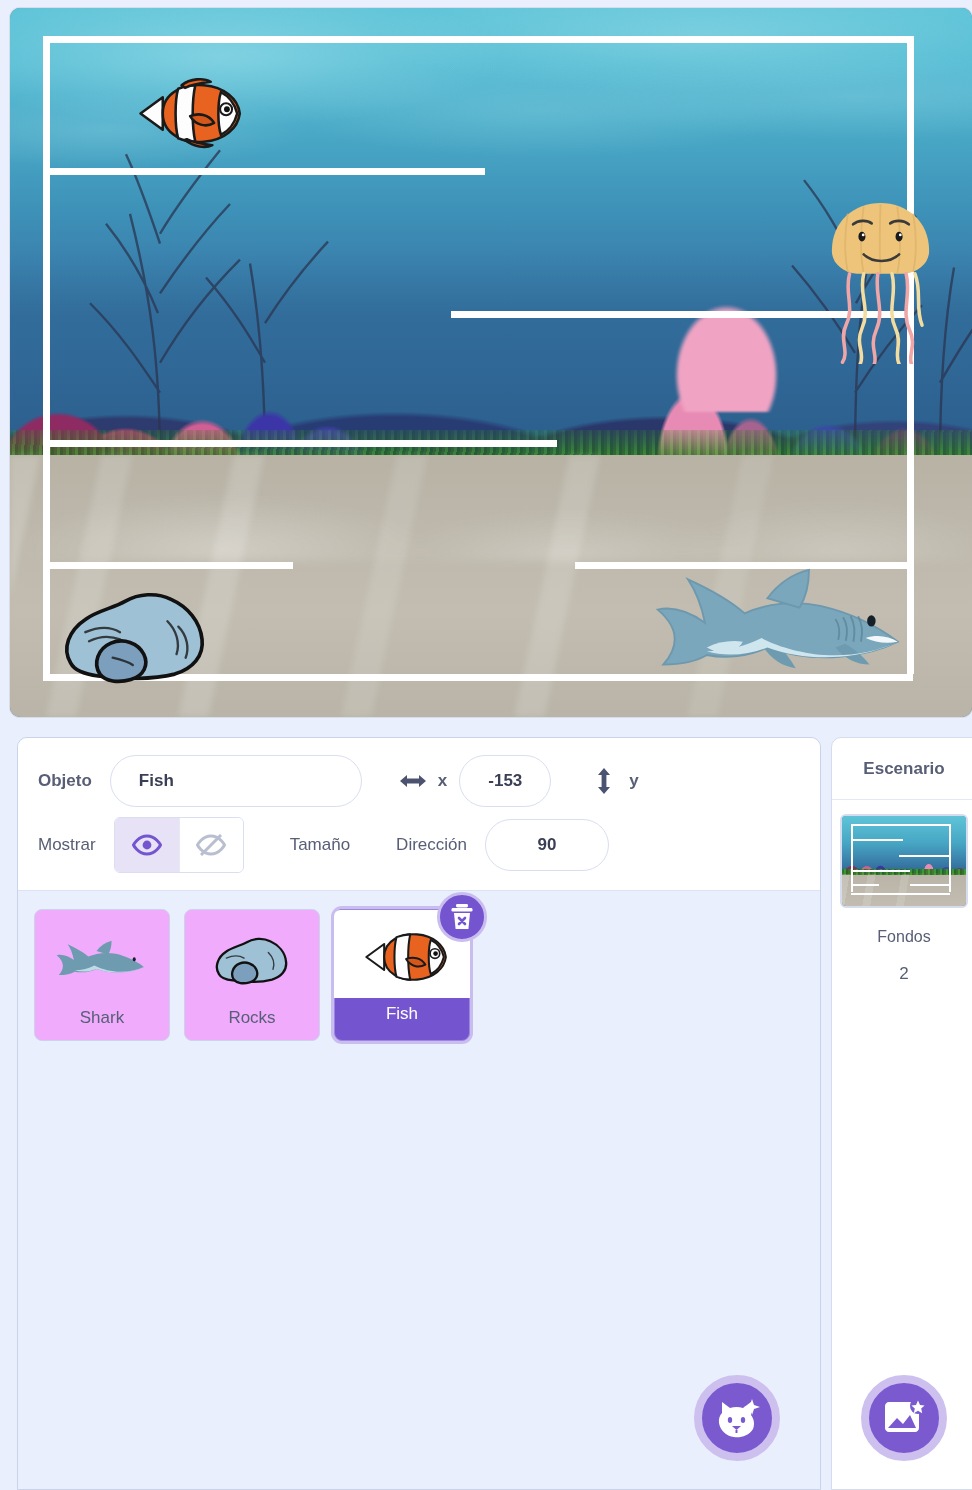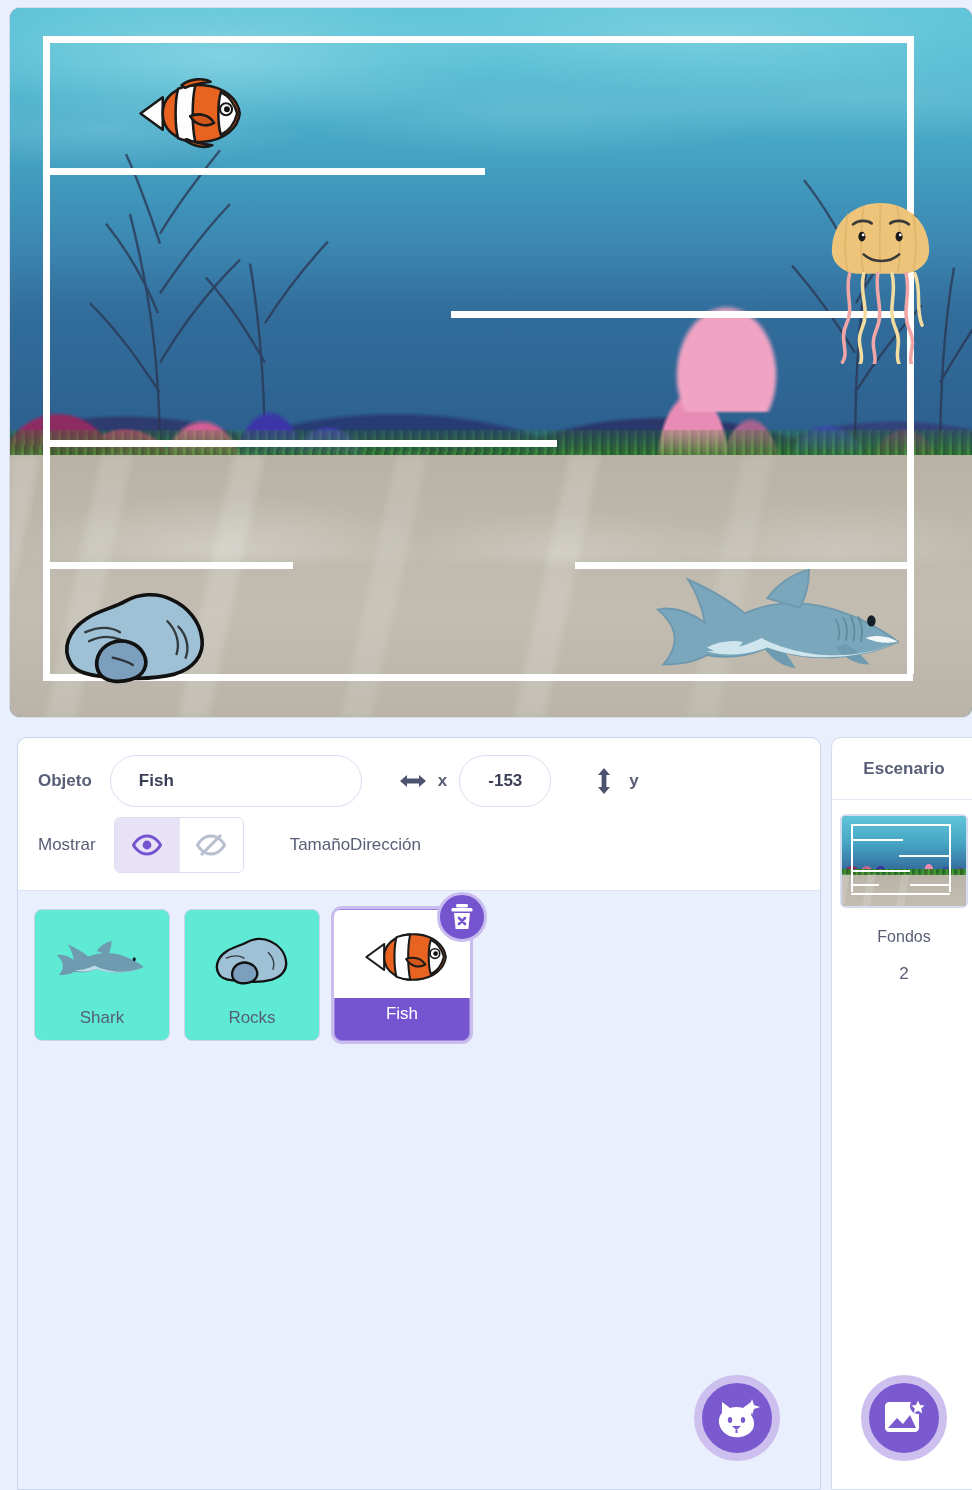--- a/index.html
+++ b/index.html
@@ -182,21 +182,21 @@
     background: #fff; cursor: pointer;
   }
   .vis-btn.on { background: #e8e2f7; }
   .vis-btn + .vis-btn { border-left: 1px solid #e6eaf6; }
 
   
   .tiles { padding: 18px 16px; display: flex; gap: 14px; flex-wrap: wrap; }
   .tile {
     position: relative;
     width: 136px; height: 132px;
-    background: #5eead4; border: 1px solid #c9d3ea; border-radius: 8px;
+    background: #f0abfc; border: 1px solid #c9d3ea; border-radius: 8px;
     display: flex; flex-direction: column; align-items: center;
     justify-content: flex-start; cursor: pointer;
     padding-top: 10px;
   }
   .tile.sel {
     background: #7554cf; border-color: #9c86e0;
     box-shadow: 0 0 0 3px #c9bdf0;
   }
   .tile .thumb {
     width: 110px; height: 78px;
@@ -436,21 +436,24 @@
                   <svg width="30" height="22" viewBox="0 0 30 22">
                     <path d="M15 2 C6 2 1.5 11 1.5 11 C1.5 11 6 20 15 20 C24 20 28.5 11 28.5 11 C28.5 11 24 2 15 2 Z" fill="none" stroke="#b9bfd0" stroke-width="3"></path>
                     <line x1="5" y1="21" x2="25" y2="1" stroke="#b9bfd0" stroke-width="3"></line>
                   </svg>
                 </span>
               </div>
             </div>
 
             <span class="lbl reg" style="margin-left:46px;">Tamaño</span>
 
-            <span class="lbl reg" style="">Dirección</span>
+            <span class="lbl reg" style="margin-left:46px;">Dirección</span>
+            <div class="field num wide" style="margin-left:18px;">
+              <span>90</span>
+            </div>
           </div>
 
         </div>
 
         <div class="tiles">
 
           <div class="tile">
             <div class="thumb">
               <svg viewBox="0 0 280 110" width="96" height="38">
                 <path d="M8 44 C26 40 44 48 58 58 C54 38 48 24 40 12 C62 22 84 34 100 48 C122 38 152 34 180 40 C206 46 236 58 262 78 C246 86 224 92 200 94 C172 96 146 92 124 84 C104 94 80 96 60 92 C50 98 34 102 14 102 C28 86 34 66 8 44 Z" fill="#6e9bb0"></path>

